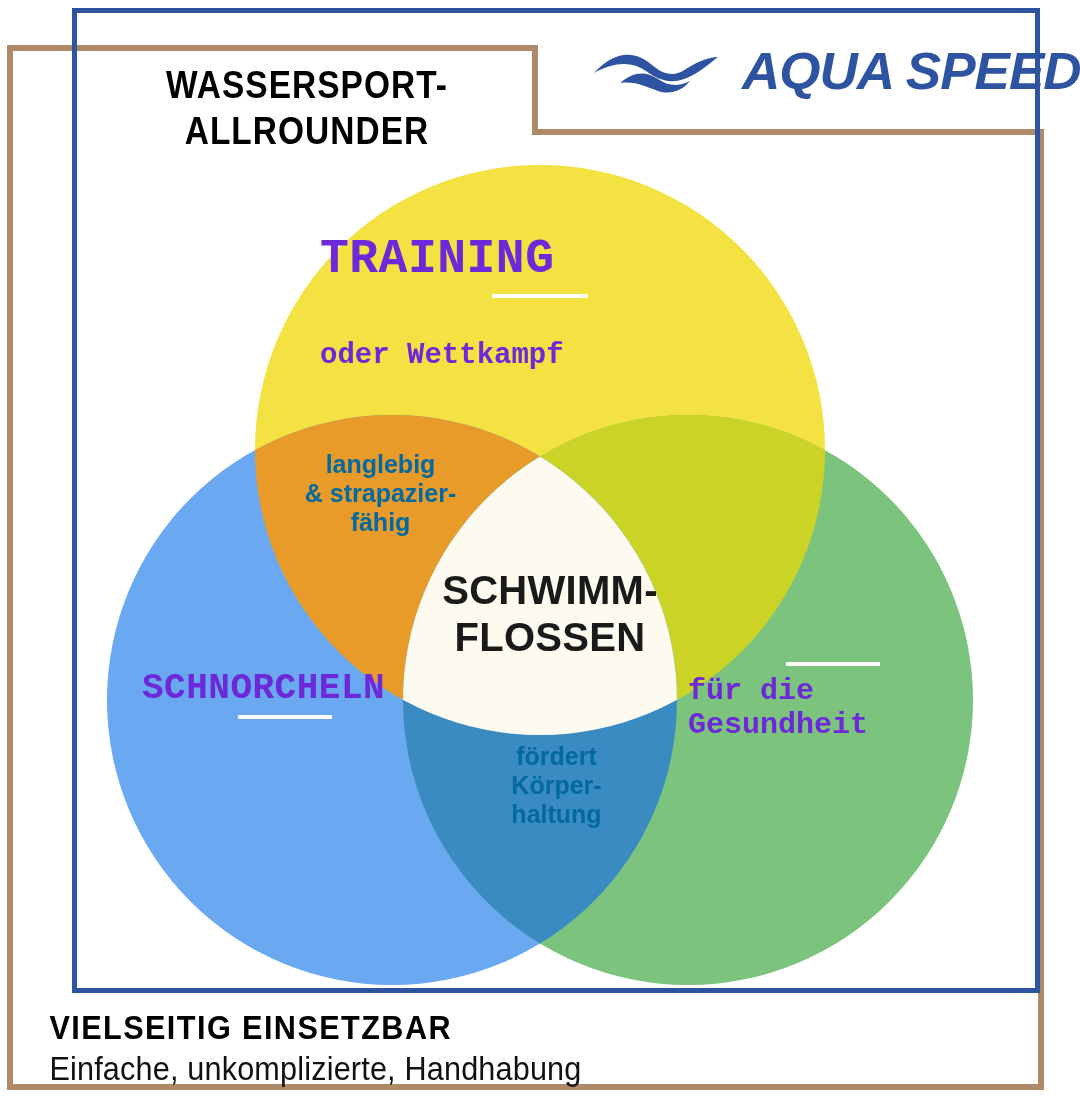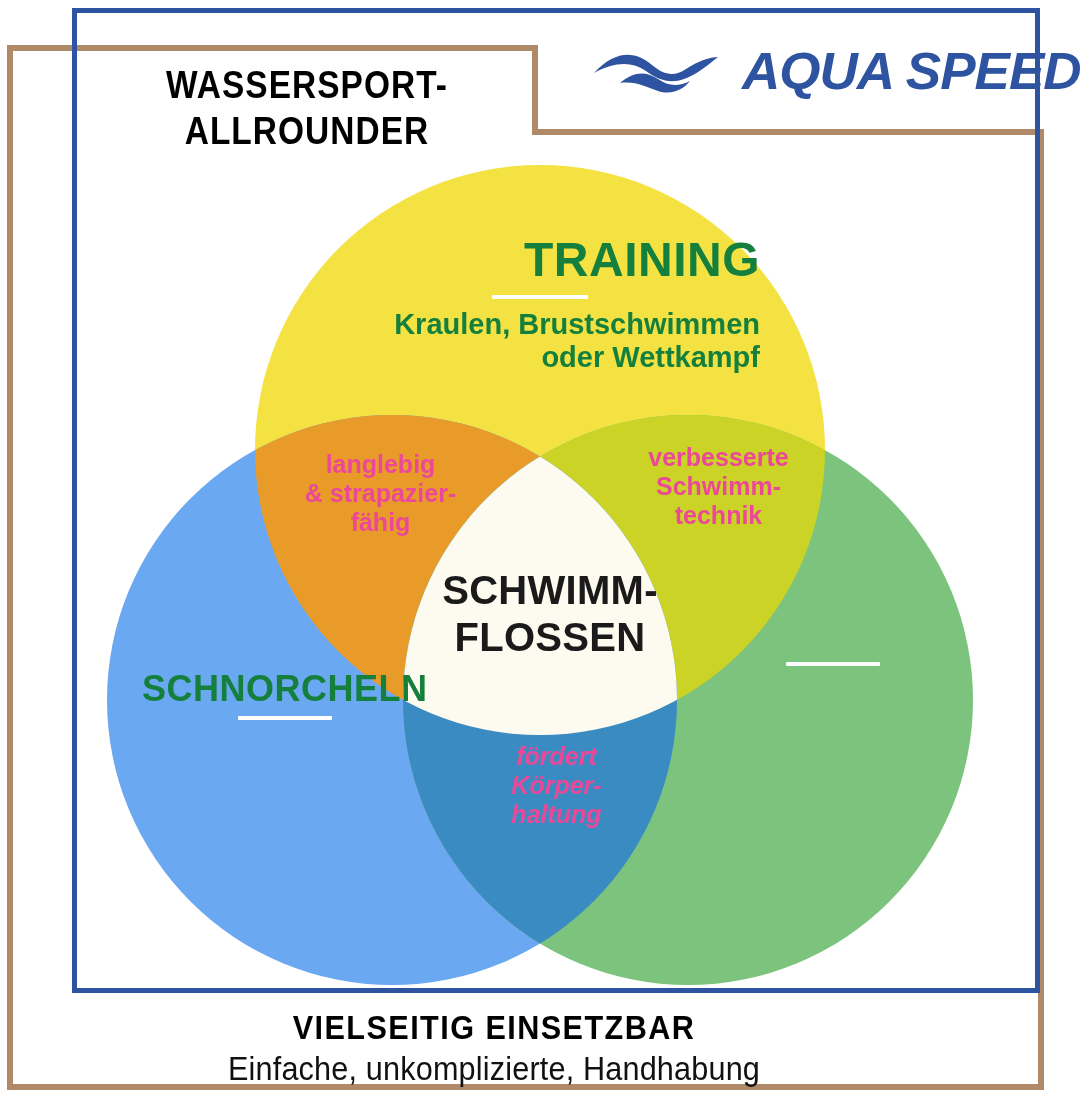--- a/index.html
+++ b/index.html
@@ -100,23 +100,23 @@
   .venn {
     position: absolute;
     left: 0;
     top: 0;
     width: 1080px;
     height: 1110px;
   }
 
   .venn-label {
     position: absolute;
-    text-align: right;
-    color: #15803d;
-    font-family: Liberation Sans, sans-serif;
+    text-align: left;
+    color: #6d28d9;
+    font-family: Liberation Mono, monospace;
     pointer-events: none;
   }
   .vl-title {
     font-weight: bold;
     letter-spacing: 0.5px;
     display: block;
   }
   .vl-rule {
     height: 4px;
     background: #ffffff;
@@ -150,30 +150,30 @@
     left: 688px; top: 655px; width: 290px;
   }
   .label-reha .vl-title { font-size: 33px; line-height: 1.1; }
   .label-reha .vl-rule  { width: 94px; margin-top: 7px; margin-bottom: 9px; }
   .label-reha .vl-sub   { font-size: 30px; }
 
   
   .label-overlap {
     position: absolute;
     text-align: center;
-    color: #ec4899;
+    color: #0369a1;
     font-weight: bold;
     font-size: 25px;
     line-height: 1.16;
     font-family: "Liberation Sans", sans-serif;
     pointer-events: none;
   }
   .label-durable   { left: 278px; top: 450px; width: 205px; }
   .label-technique { left: 626px; top: 443px; width: 185px; }
-  .label-posture   { left: 464px; top: 742px; width: 185px; font-style: italic; }
+  .label-posture   { left: 464px; top: 742px; width: 185px; }
 
   
   .label-center {
     position: absolute;
     left: 400px;
     top: 567px;
     width: 300px;
     text-align: center;
     color: #1A1A1A;
     font-weight: bold;
@@ -183,21 +183,21 @@
     font-family: "Liberation Sans", sans-serif;
     pointer-events: none;
   }
 
   
   .footer {
     position: absolute;
     left: 0;
     top: 1008px;
     width: 988px;
-    text-align: center;
+    text-align: left;
   }
   .footer-main {
     font-family: "Liberation Sans", sans-serif;
     font-weight: bold;
     font-size: 34px;
     letter-spacing: 1.6px;
     color: #000000;
     transform: scaleX(0.9);
     transform-origin: center;
     display: block;
@@ -278,45 +278,44 @@
           <circle cx="540" cy="450" r="400" fill="#FDFBF0"></circle>
         </g>
       </g>
     </g>
   </svg>
 
   <div class="venn-label label-training">
     <span class="vl-title">TRAINING</span>
     <div class="vl-rule"></div>
     <span class="vl-sub">
-      <span>Kraulen, Brustschwimmen</span><br>
+      <br>
       <span>oder Wettkampf</span>
     </span>
   </div>
 
   <div class="venn-label label-snorkel">
     <span class="vl-title">SCHNORCHELN</span>
     <div class="vl-rule"></div>
   </div>
 
   <div class="venn-label label-reha">
     <div class="vl-rule"></div>
+    <span class="vl-sub">
+      <span>für die</span><br>
+      <span>Gesundheit</span>
+    </span>
   </div>
 
   <div class="label-overlap label-durable">
     <span>langlebig</span><br>
     <span>&amp; strapazier-</span><br>
     <span>fähig</span>
   </div>
 
-  <div class="label-overlap label-technique">
-    <span>verbesserte</span><br>
-    <span>Schwimm-</span><br>
-    <span>technik</span>
-  </div>
 
   <div class="label-overlap label-posture">
     <span>fördert</span><br>
     <span>Körper-</span><br>
     <span>haltung</span>
   </div>
 
   <div class="label-center">
     <span>SCHWIMM-</span><br>
     <span>FLOSSEN</span>

